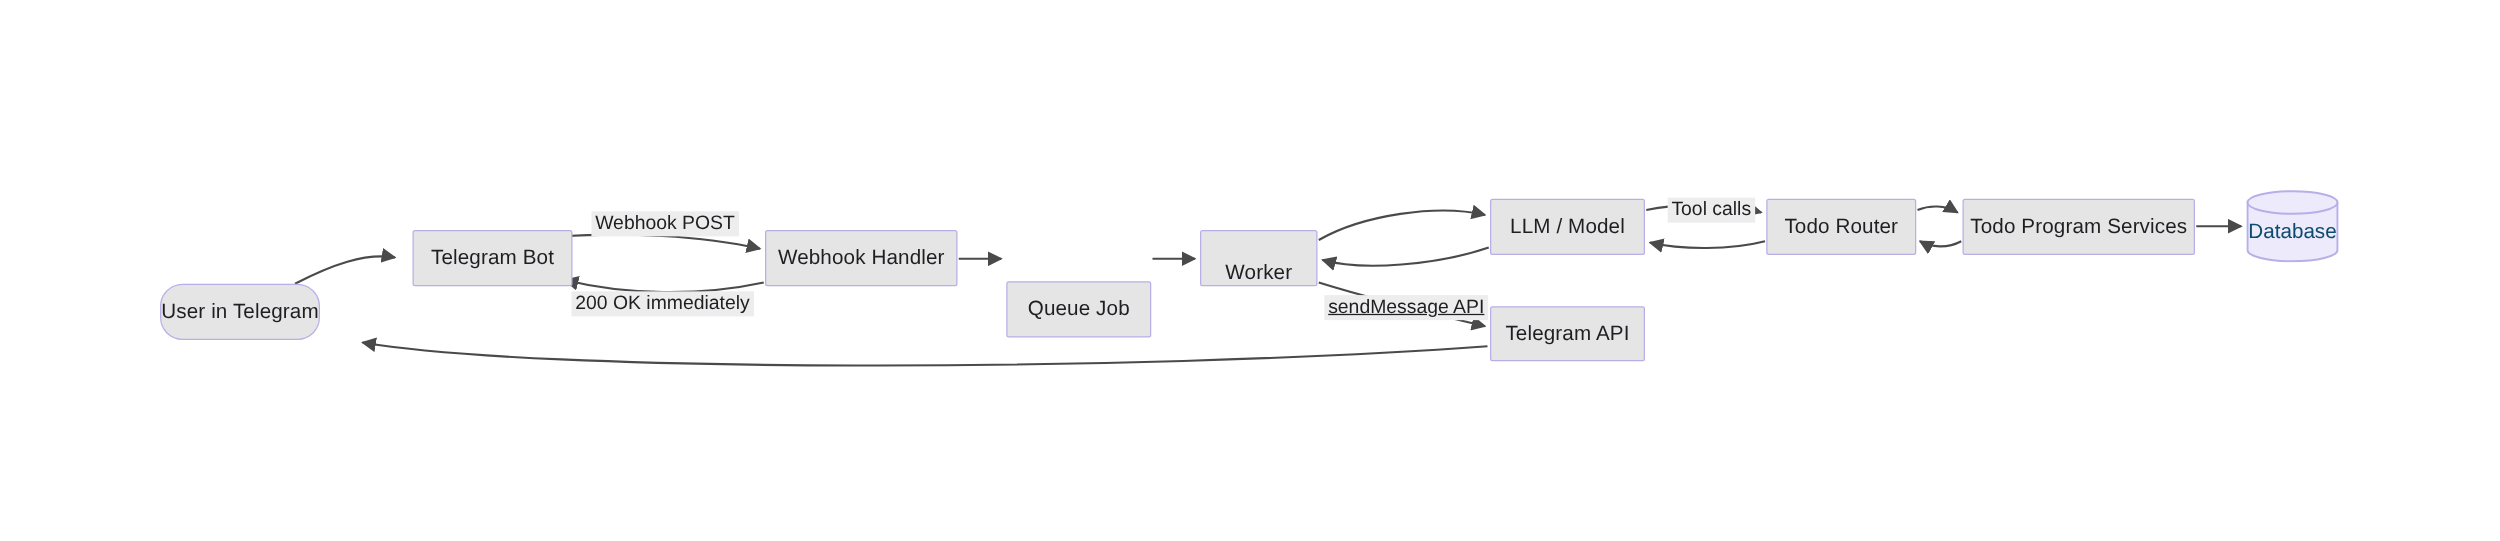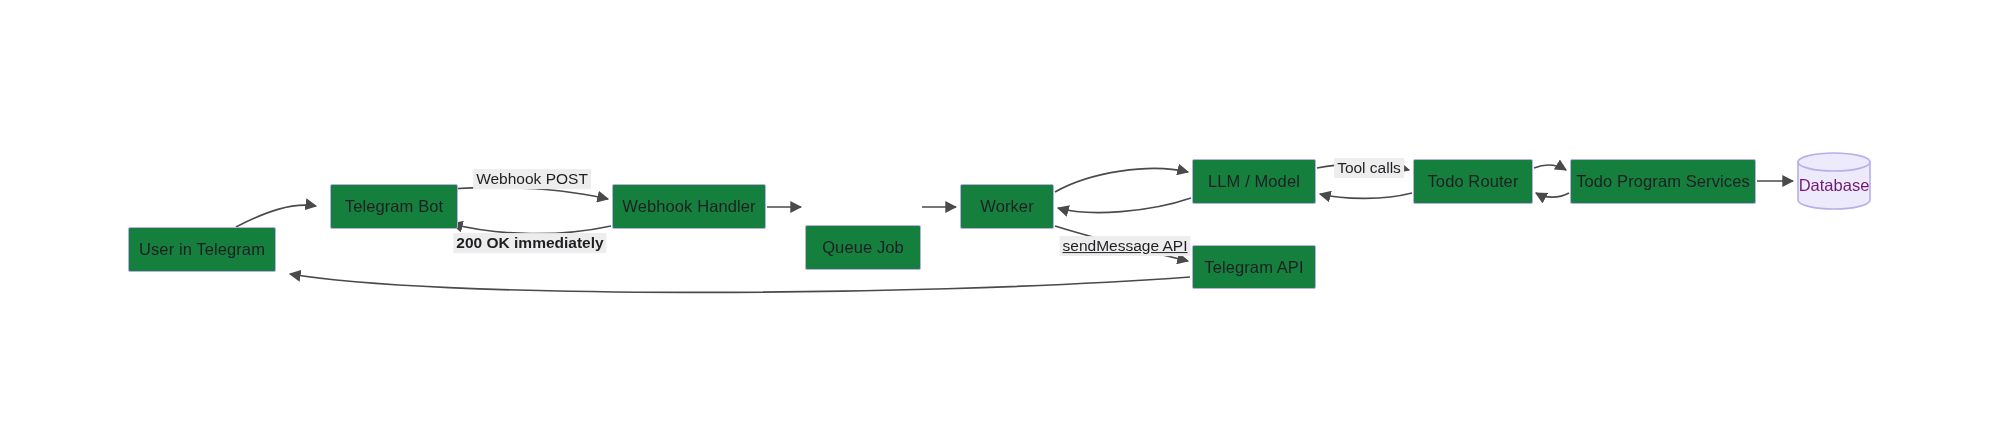--- a/index.html
+++ b/index.html
@@ -21,39 +21,39 @@
     position: absolute;
     left: 0;
     top: 0;
     width: 2000px;
     height: 433px;
     pointer-events: none;
   }
   .node {
     position: absolute;
     box-sizing: border-box;
-    background: #15803d;
+    background: #e5e5e5;
     border: 1.6px solid #B9AEE8;
     border-radius: 2px;
     display: flex;
     align-items: center;
     justify-content: center;
     color: #1f1f23;
     font-size: 16.5px;
     font-family: "Liberation Sans", sans-serif;
     letter-spacing: 0.1px;
     white-space: nowrap;
   }
   .db-node {
     position: absolute;
     box-sizing: border-box;
     display: flex;
     align-items: center;
     justify-content: center;
-    color: #701a75;
+    color: #0c4a6e;
     font-size: 16.5px;
     font-family: "Liberation Sans", sans-serif;
     white-space: nowrap;
   }
   .db-shape {
     position: absolute;
     left: 0; top: 0;
     width: 100%; height: 100%;
   }
   .db-label {
@@ -109,37 +109,37 @@
       <path d="M 1569 193 C 1558 199, 1545 198, 1536 193"></path>
 
       <path d="M 1757 181 L 1793 181"></path>
 
       <path d="M 1055 226 C 1100 240, 1150 252, 1188 261"></path>
 
       <path d="M 1190 277 C 900 298, 430 298, 290 274"></path>
     </g>
   </svg>
 
-  <div class="node" style="left:128px; top:227px; width:148px; height:45px;">
+  <div class="node" style="left:128px; top:227px; width:128px; height:45px;border-radius:18px;">
     <span>User in Telegram</span>
   </div>
 
   <div class="node" style="left:320px; top:184px; width:128px; height:45px;margin-left:10px;">
     <span>Telegram Bot</span>
   </div>
 
   <div class="node" style="left:612px; top:184px; width:154px; height:45px;">
     <span>Webhook Handler</span>
   </div>
 
   <div class="node" style="left:805px; top:184px; width:116px; height:45px;margin-top:41px;">
     <span>Queue Job</span>
   </div>
 
-  <div class="node" style="left:960px; top:184px; width:94px; height:45px;">
+  <div class="node" style="left:960px; top:184px; width:94px; height:45px;align-items:flex-end;">
     <span>Worker</span>
   </div>
 
   <div class="node" style="left:1192px; top:159px; width:124px; height:45px;">
     <span>LLM / Model</span>
   </div>
 
   <div class="node" style="left:1413px; top:159px; width:120px; height:45px;">
     <span>Todo Router</span>
   </div>
@@ -155,19 +155,19 @@
     </svg>
     <span class="db-label">Database</span>
   </div>
 
   <div class="node" style="left:1192px; top:245px; width:124px; height:44px;">
     <span>Telegram API</span>
   </div>
 
   <div class="edge-label" style="left:532px; top:179px;">Webhook POST</div>
 
-  <div class="edge-label" style="left:530px; top:243px;font-weight:bold;">200 OK immediately</div>
+  <div class="edge-label" style="left:530px; top:243px;">200 OK immediately</div>
 
   <div class="edge-label" style="left:1369px; top:168px;">Tool calls</div>
 
   <div class="edge-label" style="left:1125px; top:246px;text-decoration:underline;">sendMessage API</div>
 
 </div>
 
 </body></html>

